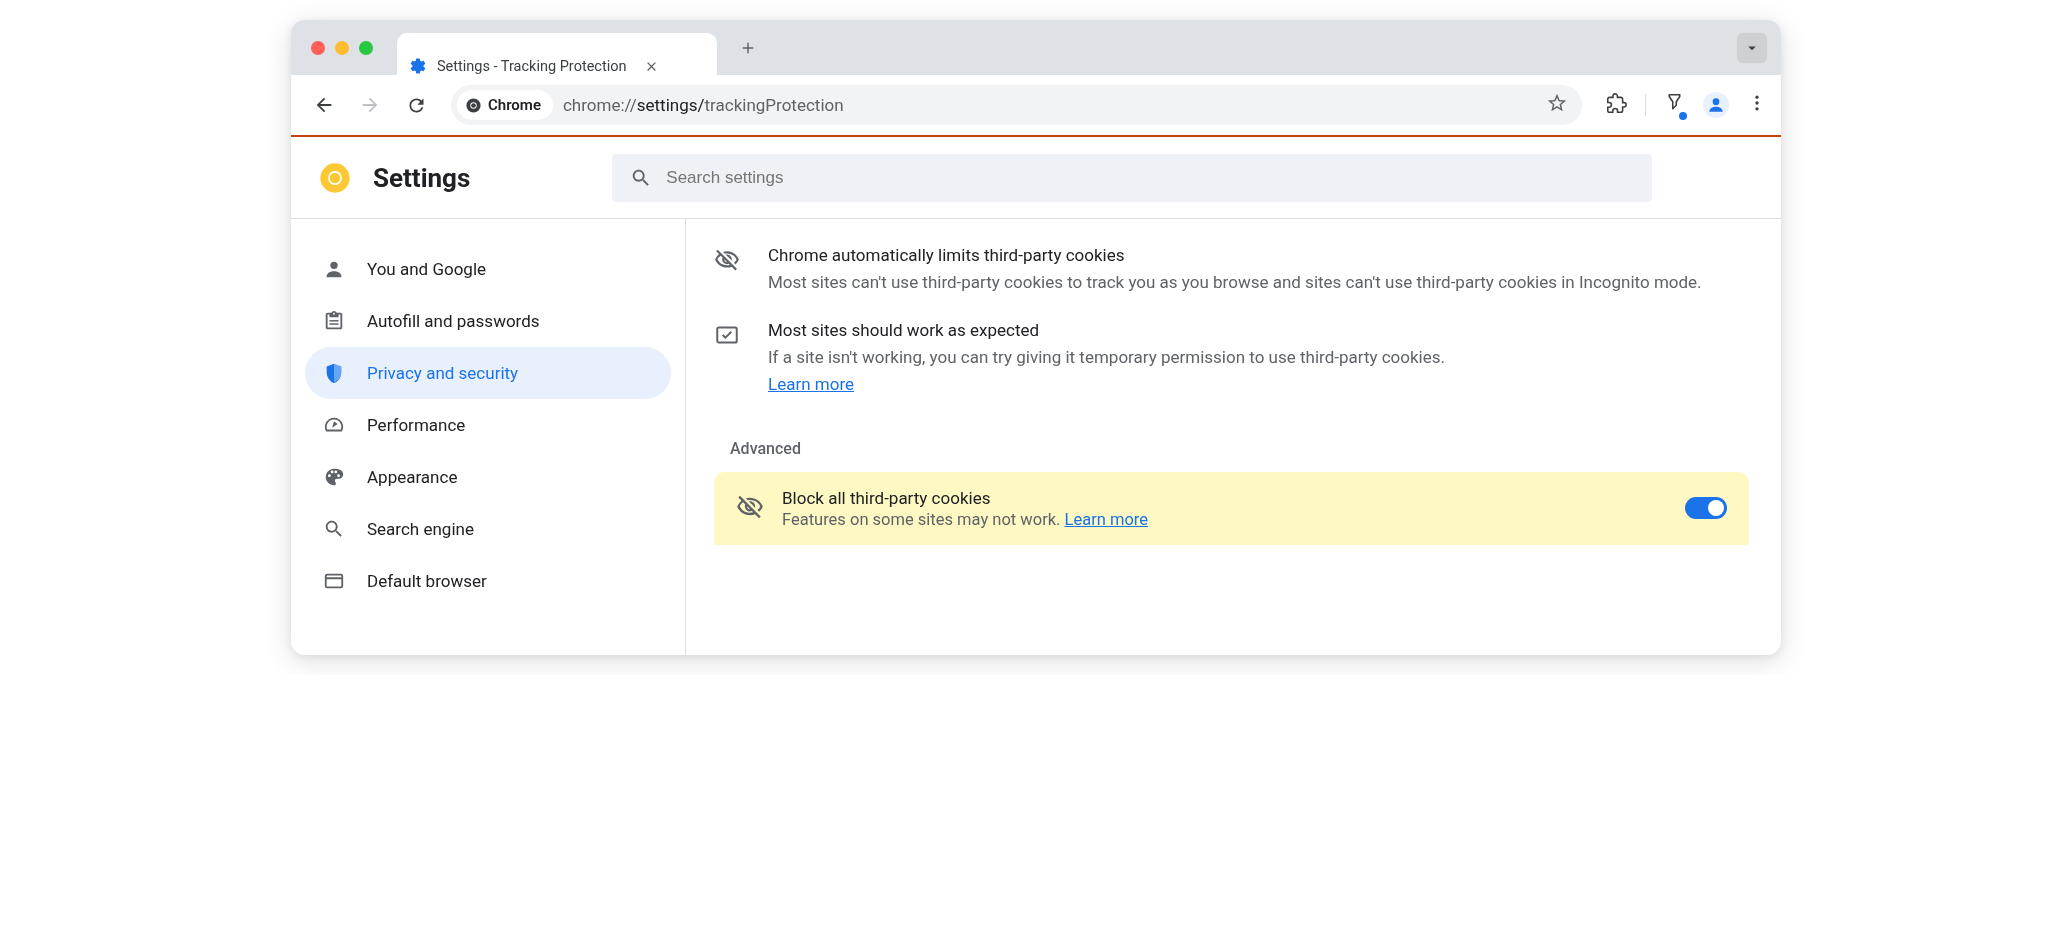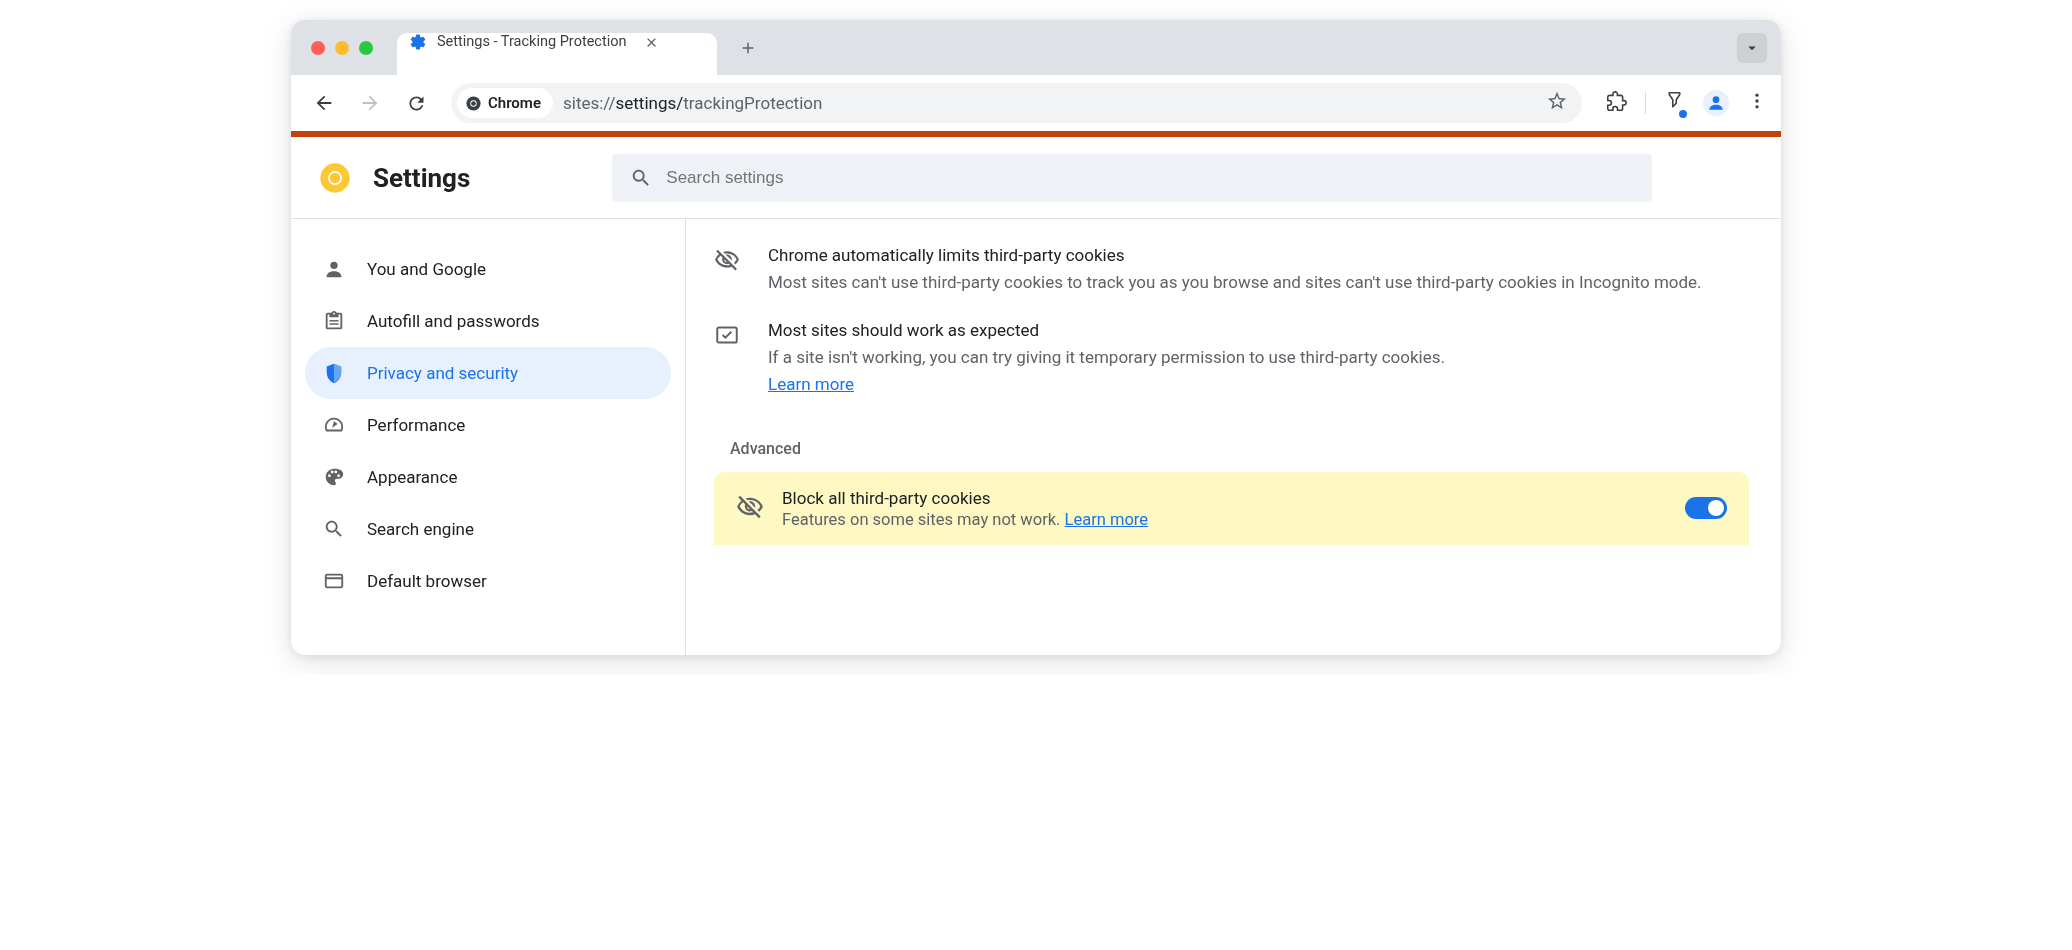--- a/index.html
+++ b/index.html
@@ -38,21 +38,21 @@
 }
 .tl-red { background: #ff5f57; }
 .tl-yellow { background: #febc2e; }
 .tl-green { background: #28c840; }
 .tab {
   background: #fff;
   height: 42px;
   min-width: 320px;
   border-radius: 10px 10px 0 0;
   display: flex;
-  align-items: flex-start;
+  align-items: flex-end;
   padding: 0 10px 0 12px;
   gap: 10px;
   align-self: flex-end;
   position: relative;
 }
 .tab-favicon {
   width: 18px; height: 18px;
   flex-shrink: 0;
 }
 .tab-title {
@@ -86,21 +86,21 @@
   background: #ced0d4;
   display: flex; align-items: center; justify-content: center;
 }
 .omnibox-row {
   height: 62px;
   background: #fff;
   display: flex;
   align-items: center;
   padding: 0 14px;
   gap: 8px;
-  border-bottom: 6px solid #c2410c;
+  border-bottom: 2px solid #c2410c;
 }
 .nav-btn {
   width: 38px; height: 38px;
   display: flex; align-items: center; justify-content: center;
   color: #5f6368;
   border-radius: 50%;
 }
 .nav-btn.disabled { color: #bdc1c6; }
 .omnibox {
   flex: 1;
@@ -351,21 +351,21 @@
     <div class="omnibox">
       <div class="omnibox-chip">
         <svg viewBox="0 0 24 24" width="17" height="17">
             <circle cx="12" cy="12" r="10" fill="#3c4043"></circle>
             <circle cx="12" cy="12" r="4.5" fill="#fff"></circle>
             <circle cx="12" cy="12" r="3.3" fill="#3c4043"></circle>
           </svg>
         <span>Chrome</span>
       </div>
       <div class="omnibox-url">
-        <span style="color:#5f6368">sites://</span>
+        <span style="color:#5f6368">chrome://</span>
           <span style="color:#202124">settings/</span>
           <span style="color:#5f6368">trackingProtection</span>
       </div>
       <div class="omnibox-star">
         <svg viewBox="0 0 24 24" width="22" height="22">
             <path d="M22 9.24l-7.19-.62L12 2 9.19 8.63 2 9.24l5.46 4.73L5.82 21 12 17.27 18.18 21l-1.63-7.03L22 9.24zM12 15.4l-3.76 2.27 1-4.28-3.32-2.88 4.38-.38L12 6.1l1.71 4.04 4.38.38-3.32 2.88 1 4.28L12 15.4z" fill="#5f6368"></path>
           </svg>
       </div>
     </div>
     <div class="toolbar-icons">

